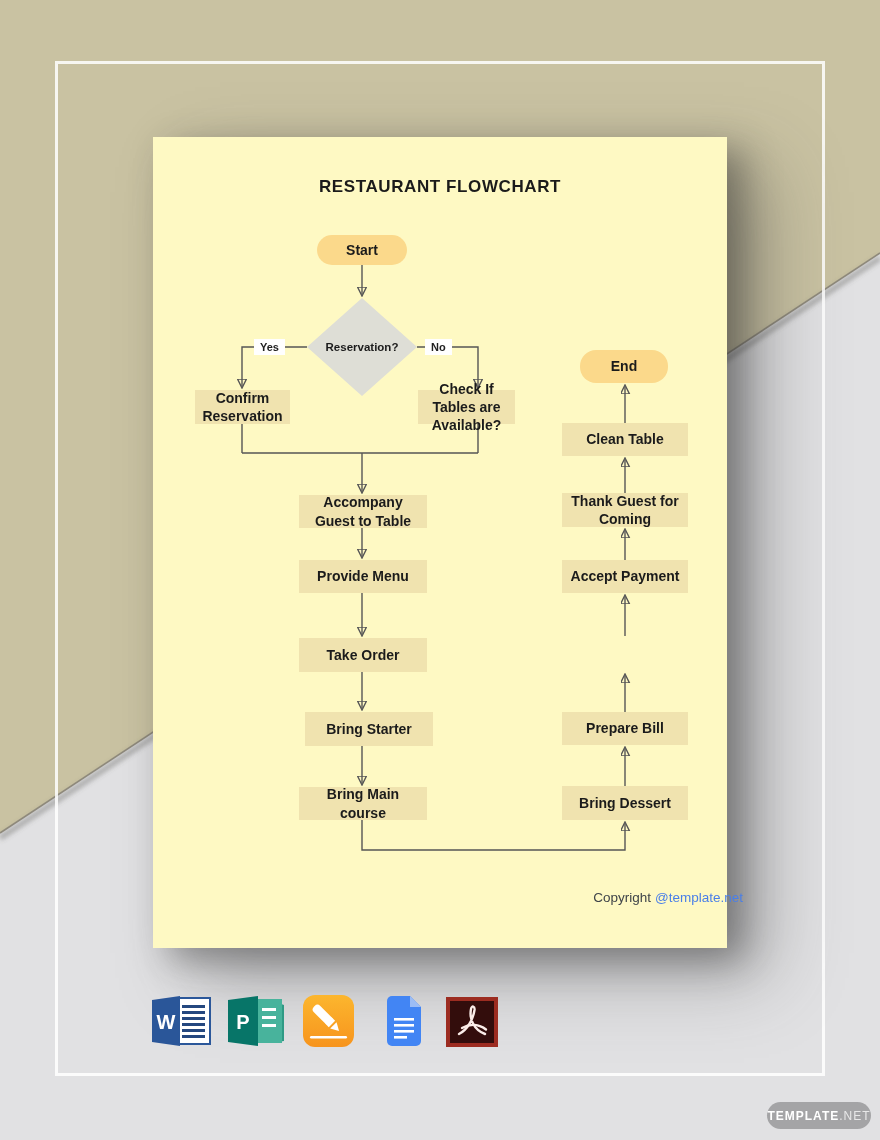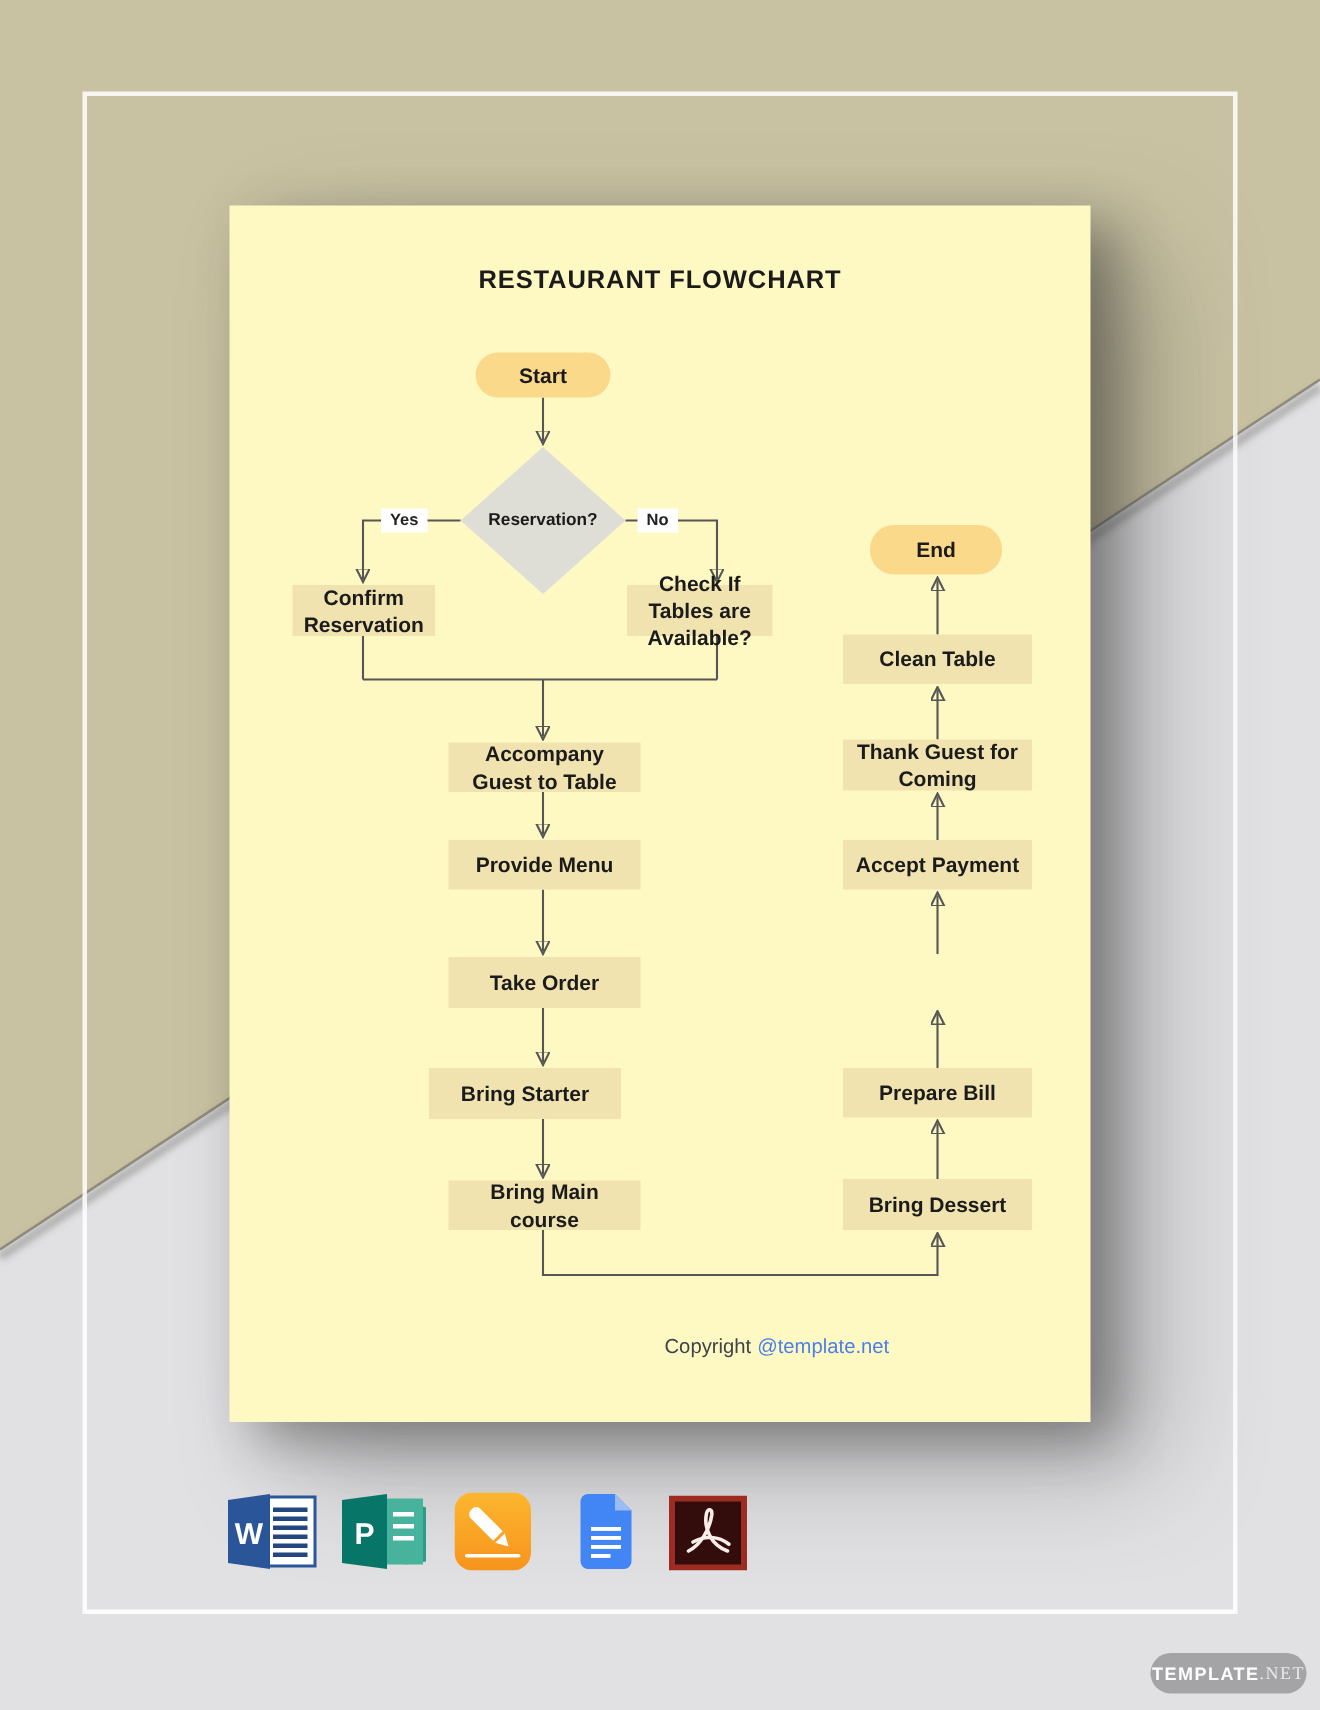--- a/index.html
+++ b/index.html
@@ -21,29 +21,29 @@
   .connectors path{stroke:var(--connector);stroke-width:1.4;fill:none;}
   .arrowhead-fill{fill:var(--arrowhead);}
   .node{position:absolute;display:flex;align-items:center;justify-content:center;text-align:center;
     font-size:14px;font-weight:700;color:var(--ink);line-height:1.3;padding:2px 4px;}
   .process{background:var(--process-fill);}
   .terminal{background:var(--terminal-fill);border-radius:16px;}
   .decision{background:var(--decision-fill);clip-path:polygon(50% 0,100% 50%,50% 100%,0 50%);
     font-size:11.5px;padding:0;}
   .branch-label{position:absolute;font-size:11px;font-weight:700;color:#222;background:#fff;
     padding:0 6px;line-height:16px;}
-  .copyright{position:absolute;top:753px;left:290px;width:300px;text-align:left;font-size:13.5px;
+  .copyright{position:absolute;top:753px;left:290px;width:300px;text-align:right;font-size:13.5px;
     color:var(--copyright-gray);}
   .copyright .handle{color:var(--link-blue);margin-left:4px;}
   .app-icon{position:absolute;z-index:3;cursor:pointer;}
   .badge{position:absolute;left:767px;top:1102px;width:104px;height:27px;border-radius:14px;
     background:var(--badge-bg);display:flex;align-items:center;justify-content:center;z-index:3;
     font-size:12px;letter-spacing:1px;color:var(--badge-text);}
   .badge .bold{font-weight:700;}
-  .badge .light{font-weight:400;opacity:0.75;font-family:Liberation Serif, serif;}
+  .badge .light{font-weight:400;opacity:0.75;}
   svg text{font-family:"Liberation Sans",sans-serif;}
 </style>
 </head>
 <body>
 
 <svg class="bg-svg" width="880" height="1140">
   <defs>
       <filter id="soft">
         <feGaussianBlur stdDeviation="2.2"></feGaussianBlur>
       </filter>
@@ -87,21 +87,21 @@
   <div class="node decision" style="left:154px;top:161px;width:110px;height:98px;">Reservation?</div>
   <div class="branch-label" style="left:101px;top:202px;">Yes</div>
   <div class="branch-label" style="left:272px;top:202px;">No</div>
 
   <div class="node process" style="left:42px;top:253px;width:95px;height:34px;">Confirm Reservation</div>
   <div class="node process" style="left:265px;top:253px;width:97px;height:34px;">Check If Tables are Available?</div>
 
   <div class="node process" style="left:146px;top:358px;width:128px;height:33px;">Accompany Guest to Table</div>
   <div class="node process" style="left:146px;top:423px;width:128px;height:33px;">Provide Menu</div>
   <div class="node process" style="left:146px;top:501px;width:128px;height:34px;">Take Order</div>
-  <div class="node process" style="left:133px;top:575px;width:128px;height:34px;">Bring Starter</div>
+  <div class="node process" style="left:152px;top:575px;width:128px;height:34px;">Bring Starter</div>
   <div class="node process" style="left:146px;top:650px;width:128px;height:33px;">Bring Main course</div>
 
   <div class="node terminal" style="left:427px;top:213px;width:88px;height:33px;">End</div>
   <div class="node process" style="left:409px;top:286px;width:126px;height:33px;">Clean Table</div>
   <div class="node process" style="left:409px;top:356px;width:126px;height:34px;">Thank Guest for Coming</div>
   <div class="node process" style="left:409px;top:423px;width:126px;height:33px;">Accept Payment</div>
   <div class="node process" style="left:409px;top:575px;width:126px;height:33px;">Prepare Bill</div>
   <div class="node process" style="left:409px;top:649px;width:126px;height:34px;">Bring Dessert</div>
 
   <div class="copyright">

